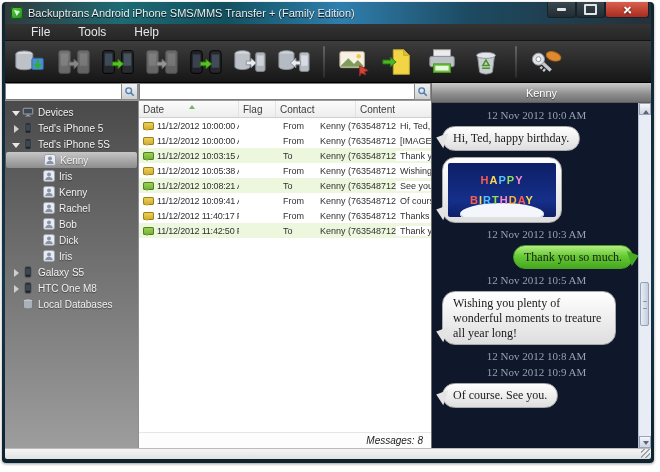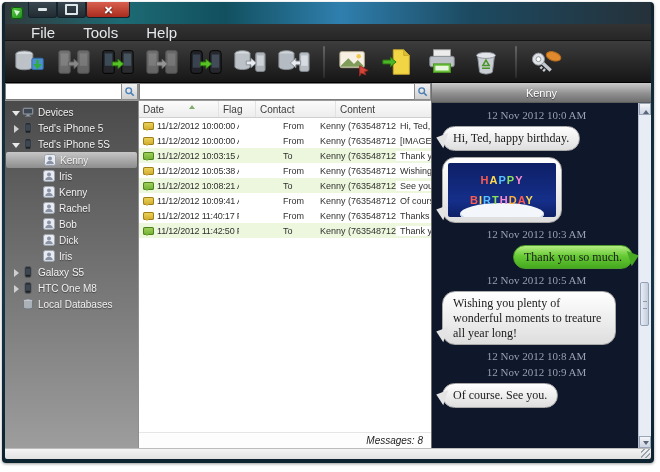--- a/index.html
+++ b/index.html
@@ -27,21 +27,21 @@
   .glyph-min{width:9px;height:3px;background:#dfe6ea;border-radius:1px;}
   .glyph-max{width:9px;height:7px;border:2px solid #dfe6ea;border-radius:1px;}
   .glyph-close{position:relative;width:11px;height:11px;}
   .glyph-close::before,.glyph-close::after{content:"";position:absolute;left:1px;top:4.5px;width:9px;height:2.4px;
     background:#fff;border-radius:1px;box-shadow:0 1px 1px rgba(0,0,0,.4);}
   .glyph-close::before{transform:rotate(45deg);} .glyph-close::after{transform:rotate(-45deg);}
 
   
   .menubar{height:16px;flex:0 0 16px;background:linear-gradient(#333,#262626);display:flex;align-items:center;
     padding-left:14px;gap:4px;border-bottom:1px solid #141414;}
-  .menu-item{color:#e4e8ea;font-size:15px;padding:0 12px;cursor:default;}
+  .menu-item{color:#e4e8ea;font-size:12px;padding:0 12px;cursor:default;}
 
   
   .toolbar{height:41px;flex:0 0 41px;background:linear-gradient(#3d3d3d,#161616);display:flex;align-items:center;
     padding:0 4px;gap:2px;border-bottom:1px solid #000;}
   .tbtn{width:42px;height:36px;display:flex;align-items:center;justify-content:center;border-radius:3px;}
   .tbtn.disabled{opacity:.55;}
   .tico{width:34px;height:30px;display:block;}
   .tsep{width:2px;height:32px;margin:0 6px;background:linear-gradient(#666,#2a2a2a);border-radius:1px;}
 
   
@@ -64,21 +64,21 @@
   .caret.exp::after{content:"";position:absolute;left:1px;top:3px;border:4px solid transparent;border-top:5px solid #e8e8e8;}
   .caret.col::after{content:"";position:absolute;left:3px;top:1px;border:4px solid transparent;border-left:5px solid #cfcfcf;}
   .ticon{width:12px;height:12px;margin-right:4px;flex:0 0 12px;}
   .tree-label{white-space:nowrap;overflow:hidden;}
 
   
   .table-panel{width:292px;flex:0 0 292px;display:flex;flex-direction:column;background:#fff;border-left:1px solid #8f8f8f;}
   .thead{height:16px;flex:0 0 16px;display:flex;align-items:center;background:linear-gradient(#fbfbfb,#ededed);
     border-bottom:1px solid #cfcfcf;font-size:10px;color:#3c3c3c;position:relative;}
   .th{padding-left:4px;box-sizing:border-box;border-right:1px solid #e2e2e2;height:100%;display:flex;align-items:center;}
-  .th.c-date{width:80px;position:relative;}
+  .th.c-date{width:100px;position:relative;}
   .th.c-flag{width:37px;} .th.c-contact{width:80px;} .th.c-content{flex:1;border-right:none;}
   .sort-arrow{position:absolute;top:1px;left:50px;width:0;height:0;border:3px solid transparent;border-bottom:4px solid #7fae6b;}
   .tbody{flex:1;overflow:hidden;font-size:9px;color:#303030;}
   .trow{height:15px;display:flex;align-items:center;background:#fff;}
   .trow.to{background:#edf7dd;}
   .cell{white-space:nowrap;overflow:hidden;box-sizing:border-box;padding-left:4px;}
   .cell.date{width:100px;display:flex;align-items:center;letter-spacing:-.2px;}
   .cell.flag{width:37px;margin-left:40px;} .cell.contact{width:80px;} .cell.content{flex:1;}
   .msgicon{width:11px;height:8px;border-radius:2px;margin-right:3px;flex:0 0 11px;position:relative;}
   .msgicon.yellow{background:linear-gradient(#efd75c,#cfa92c);box-shadow:inset 0 0 0 1px #9c7d1c;}
@@ -133,20 +133,21 @@
 </style>
 </head>
 <body>
 
 <div class="stage">
   <div class="window">
     <div class="win-inner">
 
       <div class="titlebar">
         <span class="app-icon"></span>
+        <span class="title">Backuptrans Android iPhone SMS/MMS Transfer + (Family Edition)</span>
         <div class="win-controls">
           <div class="wbtn min">
               <span class="glyph-min"></span>
             </div>
           <div class="wbtn max">
               <span class="glyph-max"></span>
             </div>
           <div class="wbtn close">
               <span class="glyph-close"></span>
             </div>

